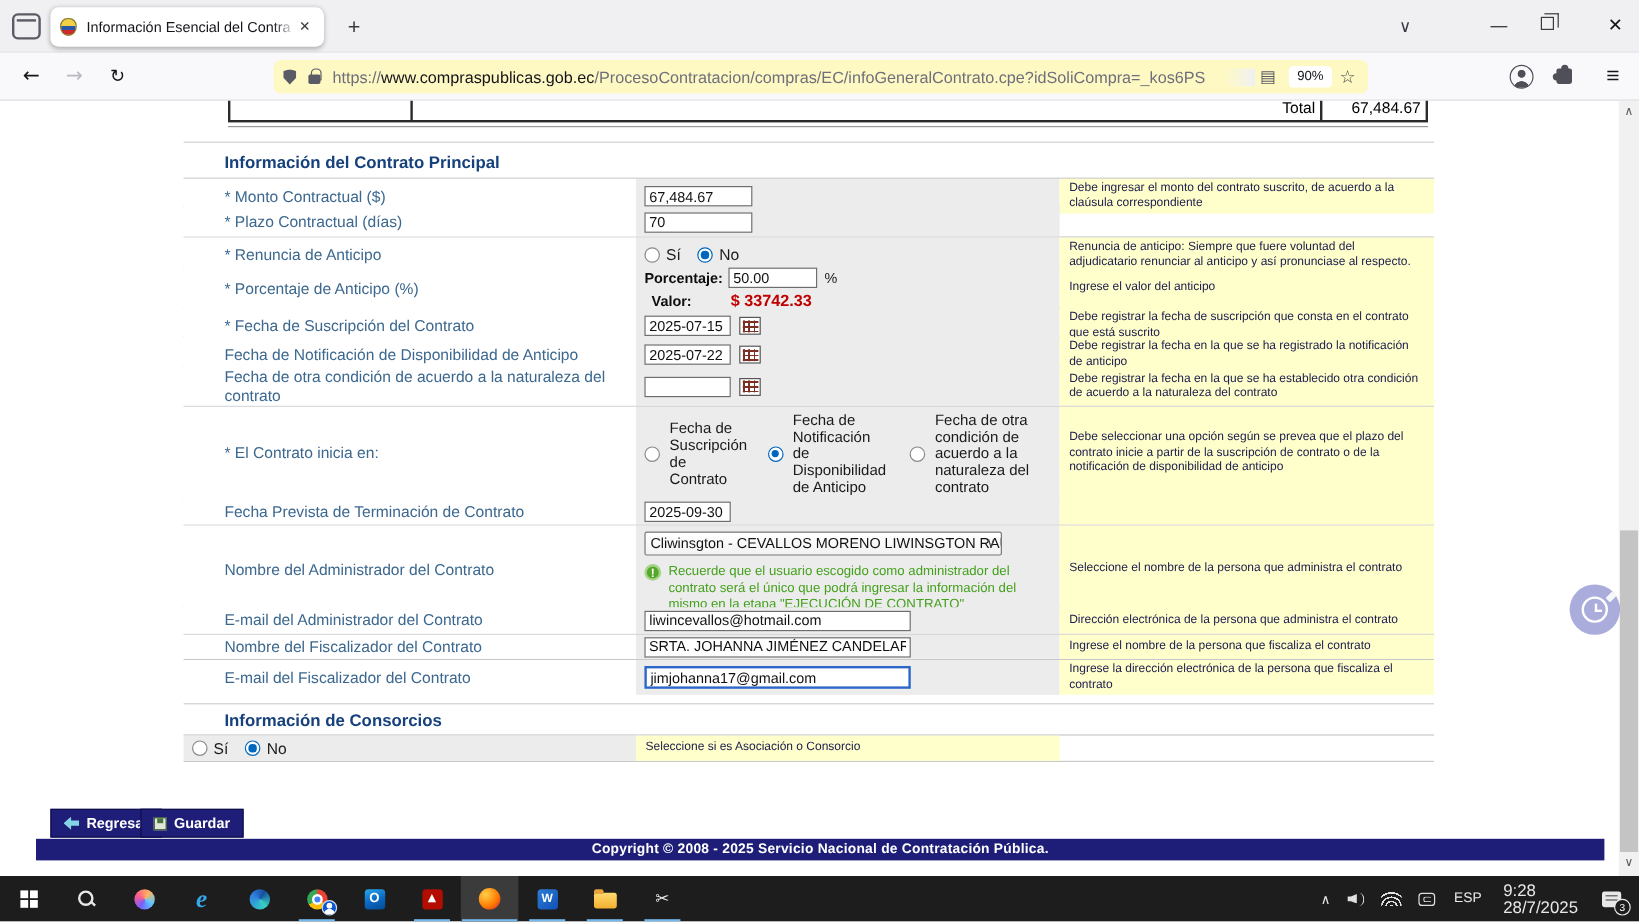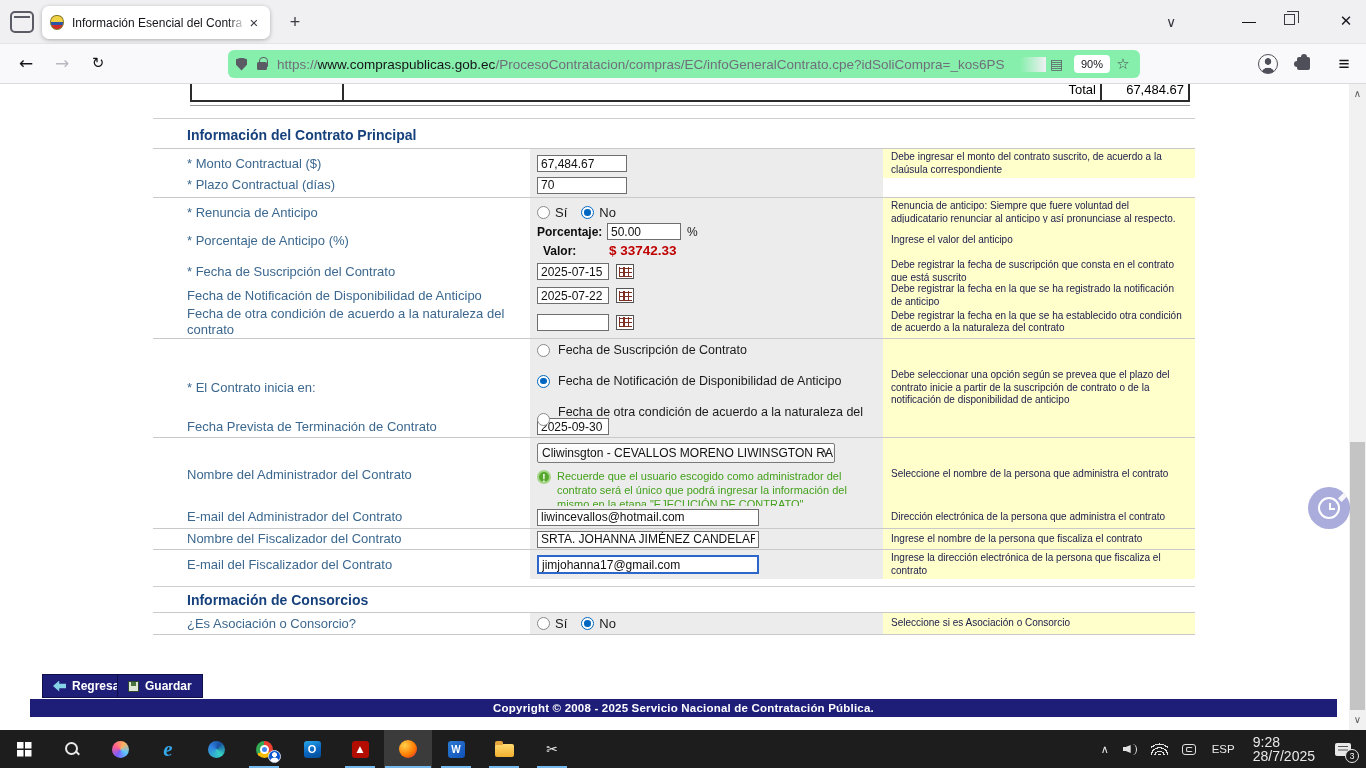--- a/index.html
+++ b/index.html
@@ -22,21 +22,21 @@
   .win-max{position:absolute;left:1284px;top:14px;width:11px;height:11px;border:1.5px solid #3a3a42;cursor:pointer;}
   .win-max::before{content:"";position:absolute;left:1.5px;top:-4.5px;width:11px;height:11px;border:1.5px solid #3a3a42;border-left:none;border-bottom:none;}
   .win-close{position:absolute;left:1330px;top:8px;width:32px;height:28px;color:#15141a;font-size:15px;text-align:center;line-height:27px;cursor:pointer;font-family:"DejaVu Sans",sans-serif;}
 
   
   .navbar{position:absolute;left:0;top:44px;width:1366px;height:40px;background:#f9f9fb;border-bottom:1px solid #d9d9de;}
   .nav-ic{position:absolute;top:7px;width:28px;height:26px;text-align:center;line-height:25px;font-size:17px;color:#15141a;cursor:pointer;font-family:"DejaVu Sans",sans-serif;}
   .nav-back{left:12px;}
   .nav-fwd{left:48px;color:#b9b9c2;}
   .nav-reload{left:84px;font-size:15px;}
-  .urlbar{position:absolute;left:228px;top:6px;width:912px;height:28px;background:#86efac;border-radius:6px;display:flex;align-items:center;padding:0 8px;cursor:text;}
+  .urlbar{position:absolute;left:228px;top:6px;width:912px;height:28px;background:#fef9c3;border-radius:6px;display:flex;align-items:center;padding:0 8px;cursor:text;}
   .shield-ic{width:11px;height:13px;background:#5b5b66;clip-path:polygon(50% 0,100% 14%,100% 55%,50% 100%,0 55%,0 14%);flex:0 0 11px;}
   .lock-ic{width:12px;height:14px;position:relative;margin-left:9px;flex:0 0 12px;}
   .lock-ic::before{content:"";position:absolute;left:2.5px;top:0;width:7px;height:8px;border:1.8px solid #5b5b66;border-radius:4px 4px 0 0;}
   .lock-ic::after{content:"";position:absolute;left:1px;top:5px;width:10px;height:8px;background:#5b5b66;border-radius:1.5px;}
   .url-text{flex:1;margin-left:9px;font-size:13.5px;white-space:nowrap;overflow:hidden;position:relative;}
   .url-text::after{content:"";position:absolute;right:0;top:0;bottom:0;width:26px;background:linear-gradient(90deg,rgba(240,240,244,0),#f0f0f4);}
   .u-dim{color:#6f6f7b;}
   .u-dom{color:#15141a;}
   .reader-ic{flex:0 0 16px;font-size:14px;color:#5b5b66;margin:0 4px;font-family:"DejaVu Sans",sans-serif;cursor:pointer;line-height:16px;}
   .zoom-pill{flex:0 0 auto;background:#ffffff;border-radius:4px;padding:3px 7px;font-size:11px;color:#15141a;margin:0 4px;cursor:pointer;}
@@ -78,21 +78,21 @@
      repeating-linear-gradient(90deg,#7d2f23 0 1.5px,transparent 1.5px 4.5px);}
   .radio{width:13px;height:13px;border-radius:50%;border:1px solid #8a8a8a;background:#fff;display:inline-block;position:relative;cursor:pointer;flex:0 0 13px;}
   .radio.checked{border-color:#0067c0;}
   .radio.checked::after{content:"";position:absolute;inset:2.2px;border-radius:50%;background:#0067c0;}
   .rlabel{margin:0 14px 0 5px;font-size:13px;color:#1a1a1a;}
   .pct-grid{display:grid;grid-template-columns:70px auto;row-gap:3px;align-items:center;font-size:12px;width:100%;}
   .bold-dark{font-weight:bold;color:#0d0d0d;}
   .valor-ind{padding-left:6px;}
   .red-val{color:#c00000;font-weight:bold;font-size:13.5px;margin-left:2px;}
   .pct-unit{margin-left:6px;font-size:12px;color:#1a1a1a;}
-  .radio-stack{display:flex;flex-direction:column;gap:17px;padding:4px 0;}
+  .radio-stack{display:flex;flex-direction:row;gap:17px;padding:4px 0;}
   .radio-row{display:flex;align-items:center;font-size:12.5px;color:#1a1a1a;}
   .radio-row .radio{margin-right:8px;}
   .admin-cell{flex-direction:column;align-items:flex-start;justify-content:flex-start;padding-top:5px;}
   .fselect{width:298px;height:20px;border:1px solid #7a7a7a;border-radius:2px;background:linear-gradient(#ffffff,#f2f2f2);font-size:12px;color:#111;display:flex;align-items:center;padding:0 18px 0 4px;position:relative;white-space:nowrap;overflow:hidden;cursor:pointer;}
   .fselect .sel-arrow{position:absolute;right:4px;top:2px;font-size:11px;color:#444;}
   .admin-note{display:flex;gap:6px;margin-top:7px;align-items:flex-start;}
   .note-ic{width:14px;height:14px;border-radius:50%;background:#55a82c;border:2px solid #a6d488;color:#fff;font-size:10px;font-weight:bold;text-align:center;line-height:13px;flex:0 0 14px;}
   .note-text{font-size:11px;color:#44a11c;width:305px;line-height:1.25;}
   .sec-gap{height:14px;}
   .sec-head2{height:26px;display:flex;align-items:center;padding-left:34px;font-weight:bold;font-size:14px;color:#16417c;border-top:1px solid #cfcfcf;}
@@ -339,21 +339,20 @@
         <div class="c-ctrl">
             <input class="fin in-wide focused" value="jimjohanna17@gmail.com" style="">
           </div>
         <div class="c-help">Ingrese la dirección electrónica de la persona que fiscaliza el contrato</div>
       </div>
 
       <div class="sec-gap"></div>
       <div class="sec-head2">Información de Consorcios</div>
 
       <div class="frow h23">
-        <div class="c-label">¿Es Asociación o Consorcio?</div>
         <div class="c-ctrl">
           <span class="radio"></span>
           <span class="rlabel">Sí</span>
           <span class="radio checked"></span>
           <span class="rlabel">No</span>
         </div>
         <div class="c-help">Seleccione si es Asociación o Consorcio</div>
       </div>
     </div>
 

